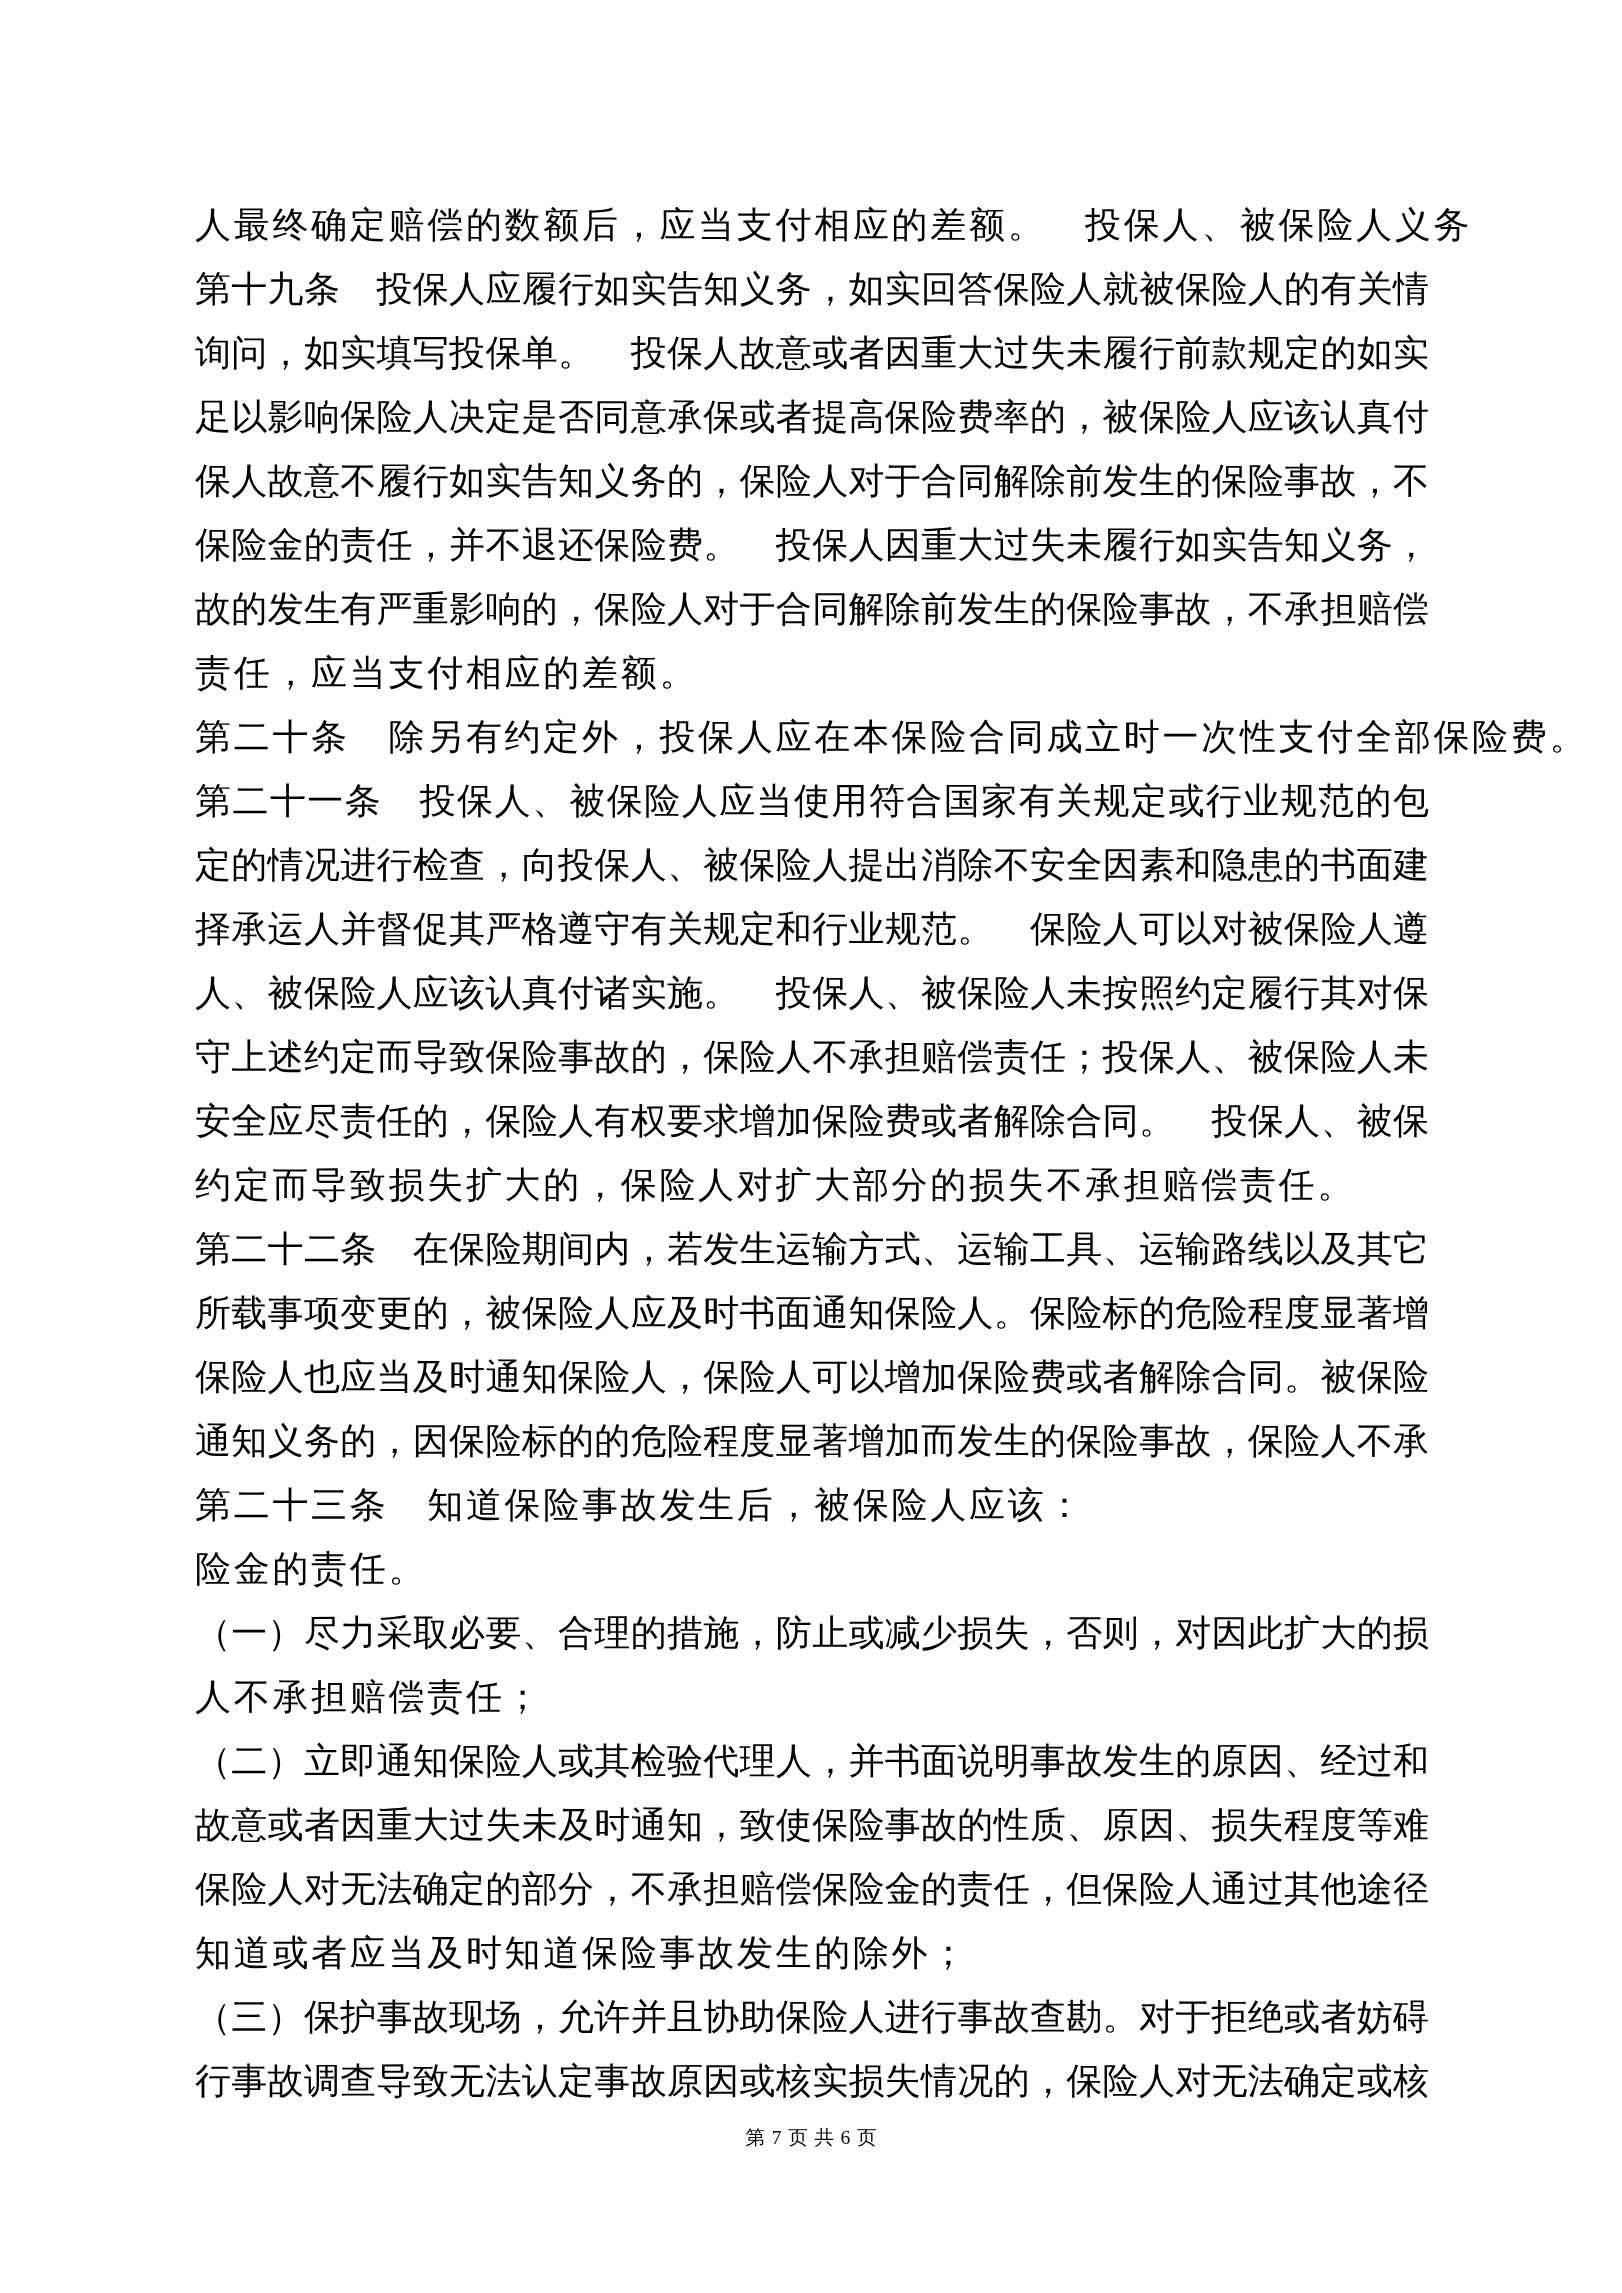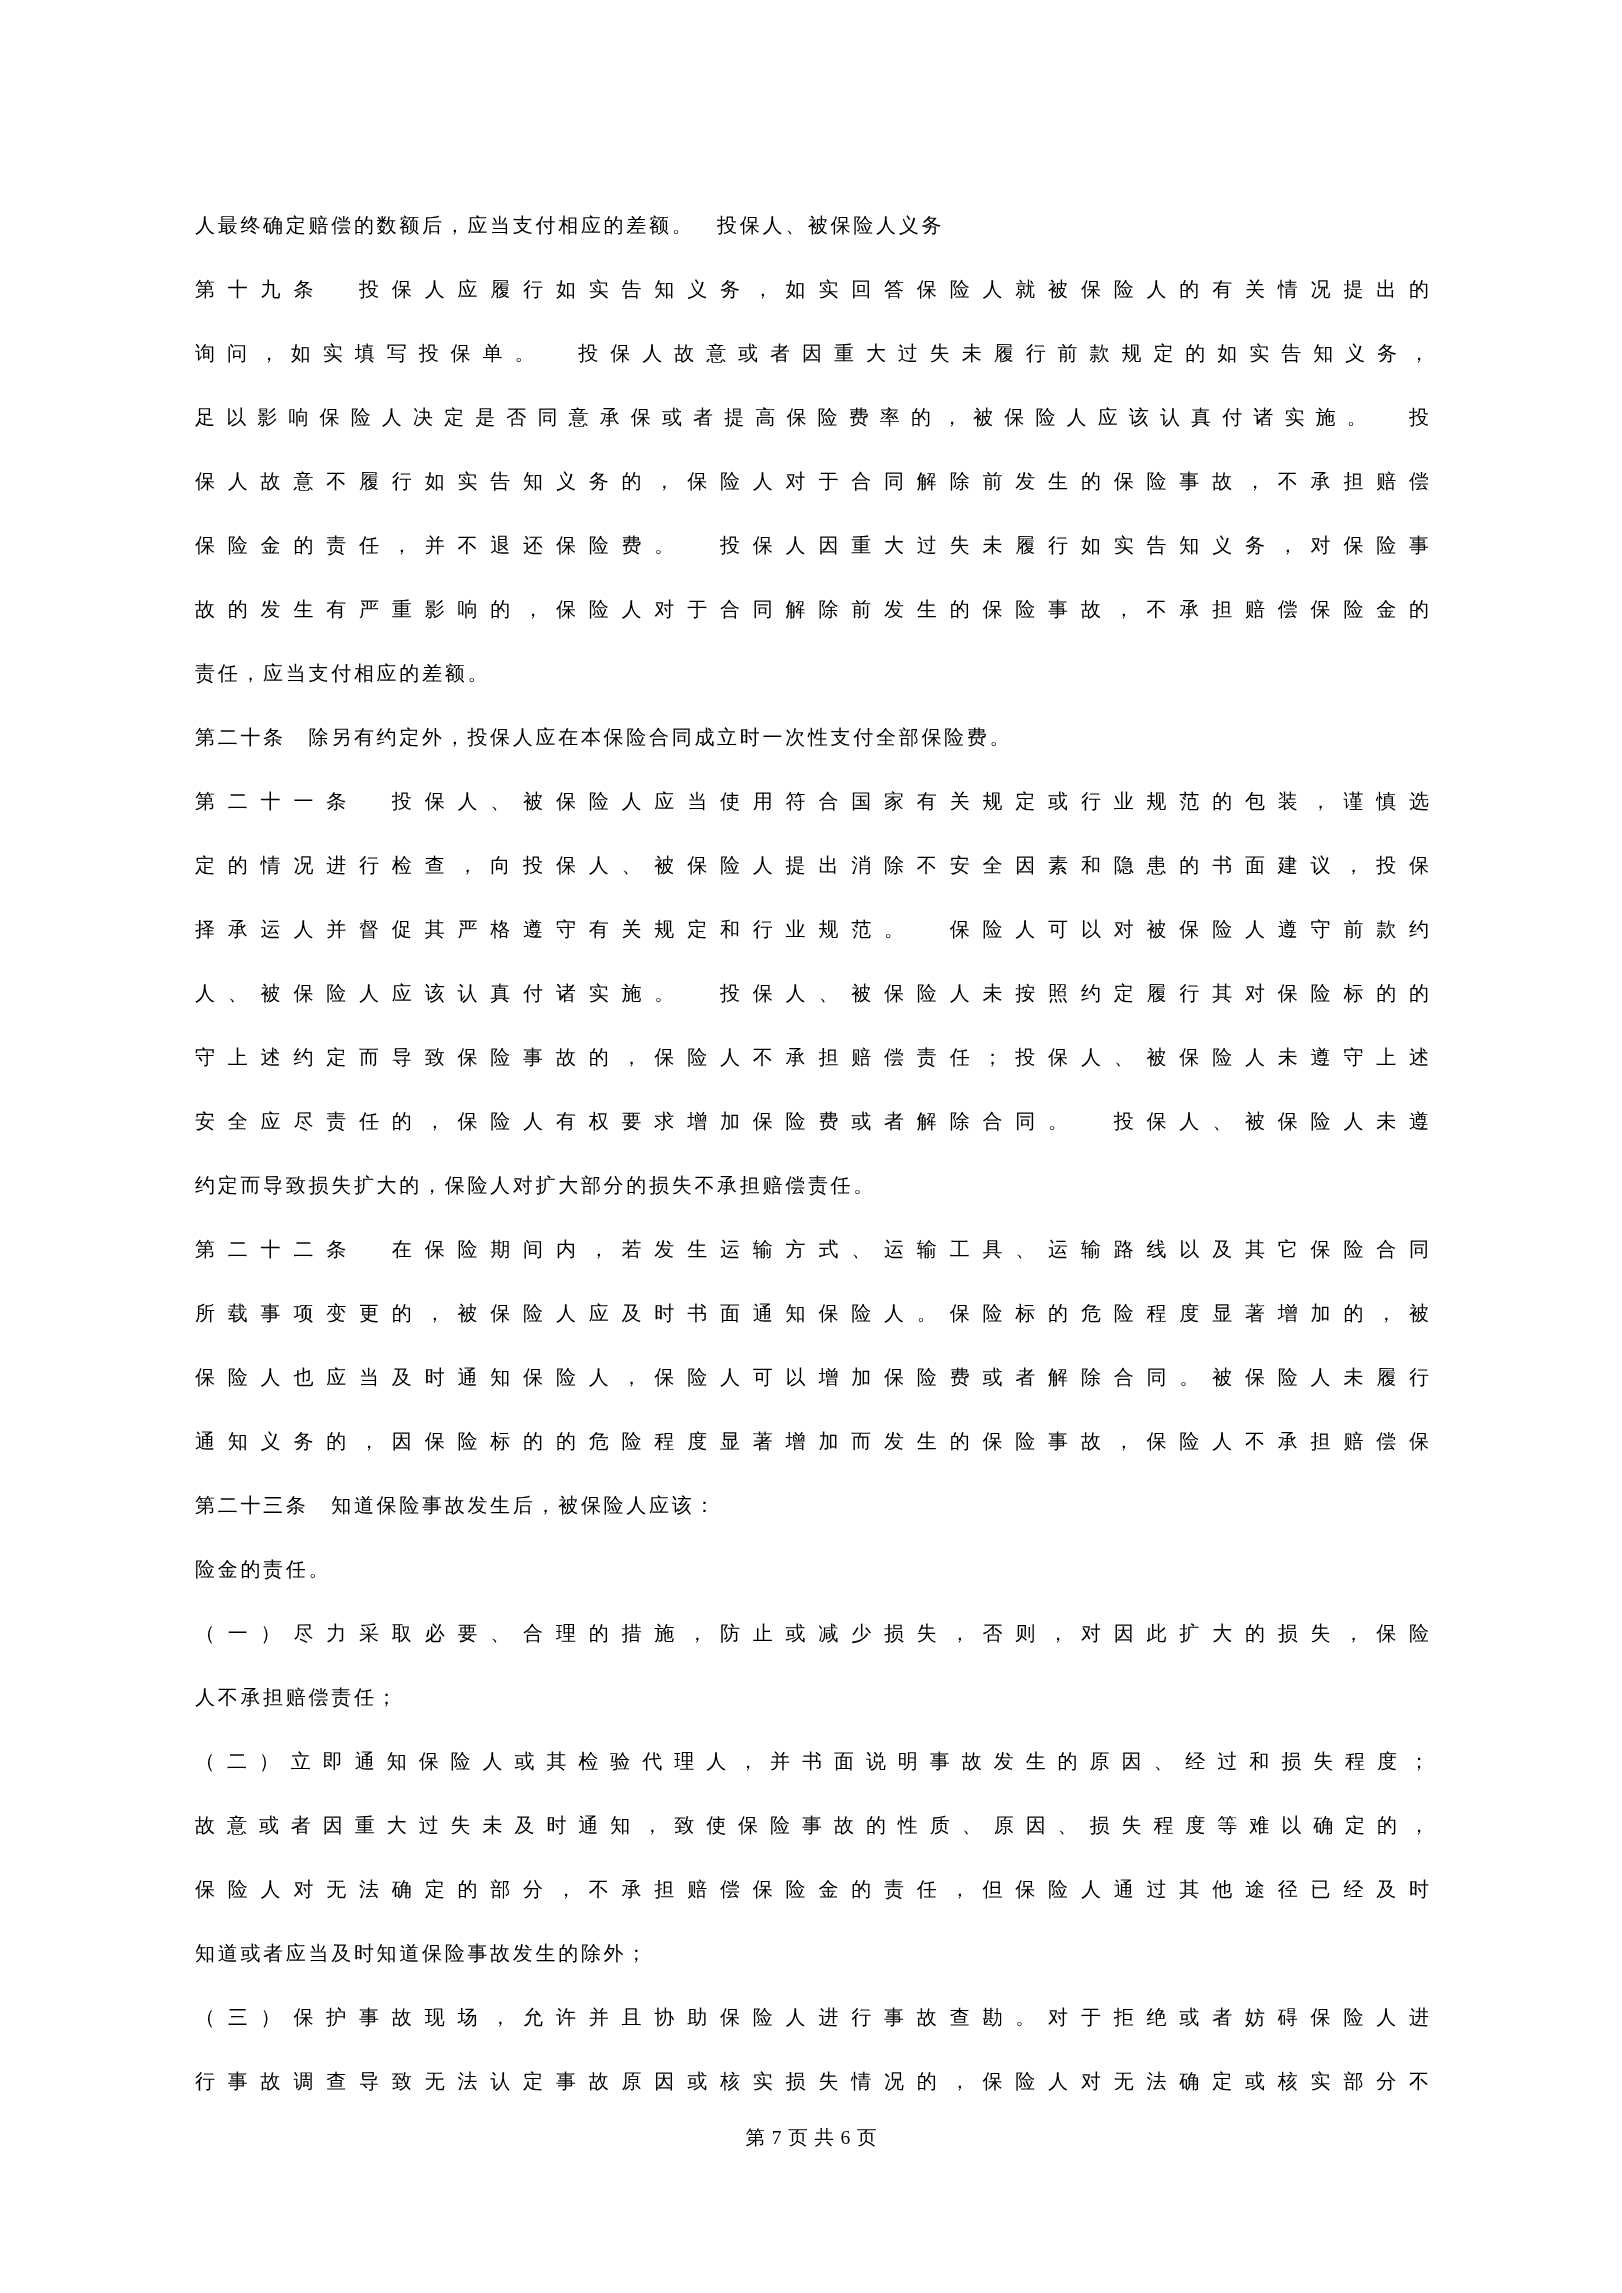--- a/index.html
+++ b/index.html
@@ -18,21 +18,21 @@
   }
   .doc-body {
     position: absolute;
     left: 195px;
     top: 193px;
     width: 1234px;
   }
   .line {
     height: 64px;
     line-height: 64px;
-    font-size: 20px;
+    font-size: 36px;
     color: #000000;
     letter-spacing: 2.7px;
     white-space: nowrap;
   }
   .line.justify {
     letter-spacing: normal;
     white-space: normal;
     word-break: break-all;
     text-align: justify;
     text-align-last: justify;

